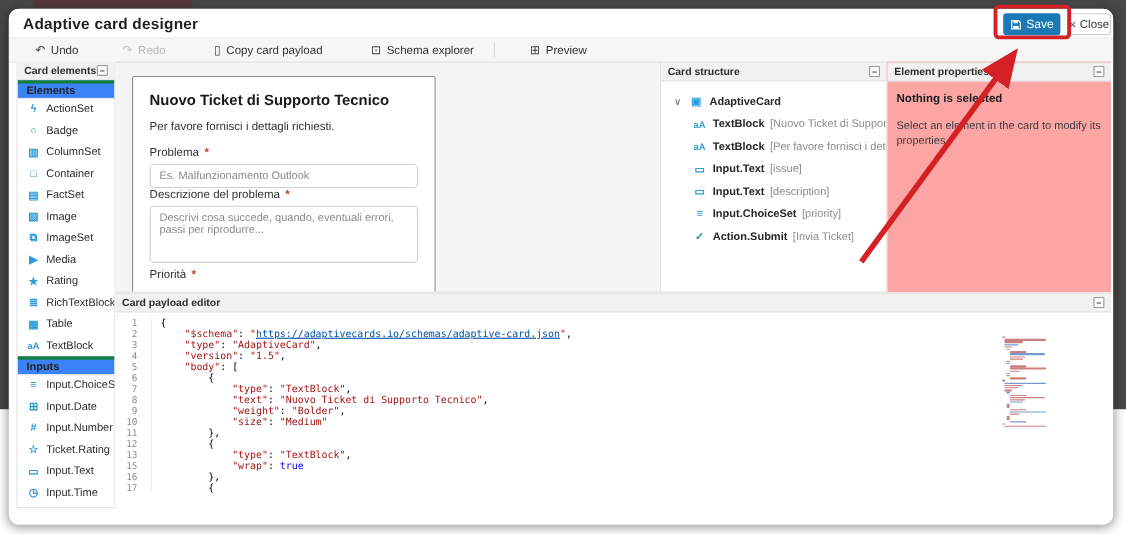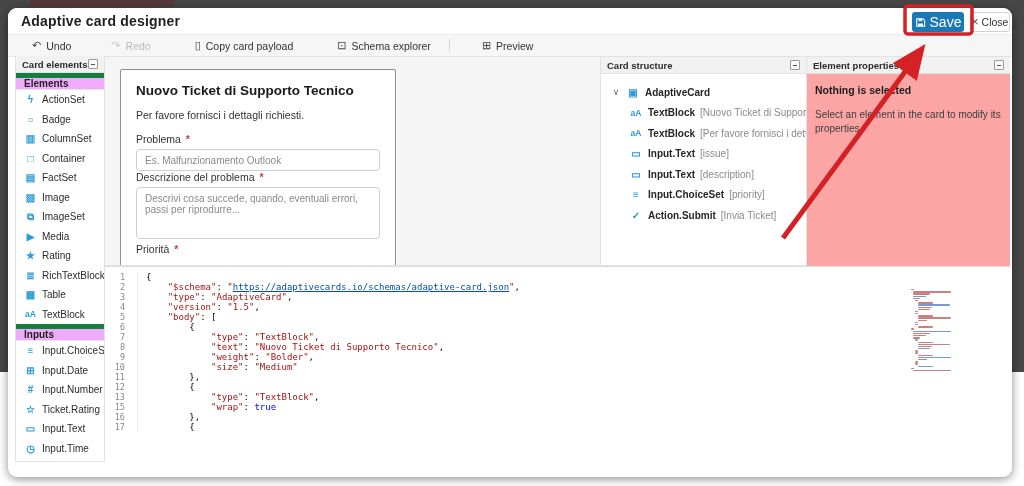--- a/index.html
+++ b/index.html
@@ -4,41 +4,41 @@
 <style>
   * { margin:0; padding:0; box-sizing:border-box; }
   html,body { width:1024px; height:486px; overflow:hidden; font-family:"Liberation Sans", sans-serif; }
   .backdrop { position:relative; width:1024px; height:372px; background:#474747; }
   .top-sliver { position:absolute; left:30px; top:0; width:145px; height:7px; background:#55383b; border-radius:0 0 4px 4px; }
   .window { position:absolute; left:8px; top:8px; width:1004px; height:469px; background:#ffffff; border-radius:9px; overflow:hidden; box-shadow:0 2px 10px rgba(0,0,0,.45); }
 
   
   .titlebar { position:absolute; left:0; top:0; width:100%; height:26px; background:#fff; }
   .app-title { position:absolute; left:13px; top:5px; font-size:14px; font-weight:700; color:#1f1f1f; letter-spacing:.2px; }
-  .btn-save { position:absolute; left:904px; top:4px; width:52px; height:20px; background:#1a79b5; color:#fff; border:none; border-radius:3px; font-size:14px; font-family:inherit; display:flex; align-items:center; justify-content:center; gap:4px; cursor:pointer; }
+  .btn-save { position:absolute; left:904px; top:4px; width:52px; height:20px; background:#1a79b5; color:#fff; border:none; border-radius:3px; font-size:11px; font-family:inherit; display:flex; align-items:center; justify-content:center; gap:4px; cursor:pointer; }
   .btn-close { position:absolute; left:962px; top:4px; width:40px; height:20px; background:#fff; color:#333; border:1px solid #d2d2d2; border-radius:3px; font-size:10.5px; font-family:inherit; display:flex; align-items:center; justify-content:center; gap:3px; cursor:pointer; }
   .btn-close .x { font-size:12px; line-height:1; color:#555; }
 
   
   .toolbar { position:absolute; left:0; top:26px; width:100%; height:23px; background:#f6f6f6; border-top:1px solid #ececec; border-bottom:1px solid #e7e7e7; display:flex; align-items:center; font-size:10.5px; color:#333; }
   .tb-btn { display:flex; align-items:center; gap:5px; padding:0 10px; height:100%; cursor:pointer; white-space:nowrap; }
   .tb-btn .ic { font-size:11px; color:#444; }
   .tb-btn.disabled { color:#b9b9b9; cursor:default; }
   .tb-btn.disabled .ic { color:#c6c6c6; }
   .tb-sep { width:1px; height:13px; background:#d8d8d8; margin:0 8px; }
   #tb-undo { margin-left:14px; } #tb-redo { margin-left:20px; } #tb-copy { margin-left:24px; } #tb-schema { margin-left:24px; } #tb-preview { margin-left:14px; }
 
   
   .panel-header { height:17px; background:#f1f1f1; border-bottom:1px solid #e3e3e3; display:flex; align-items:center; justify-content:space-between; padding:0 6px; font-size:9.5px; font-weight:700; color:#2b2b2b; }
   .collapse-box { width:10px; height:10px; border:1px solid #9a9a9a; border-radius:1px; position:relative; background:#fbfbfb; cursor:pointer; }
   .collapse-box::after { content:""; position:absolute; left:2px; top:4px; width:4px; height:1px; background:#555; }
 
   
   .sidebar { position:absolute; left:7px; top:48px; width:90px; height:406px; background:#fff; border:1px solid #e3e3e3; border-top:none; overflow:hidden; }
-  .sb-section-header { height:17px; background:#f0abfc; border-bottom:1px solid #e6e6e6; border-top:5px solid #15803d; display:flex; align-items:center; padding-left:8px; font-size:10px; font-weight:700; color:#222; }
+  .sb-section-header { height:17px; background:#3b82f6; border-bottom:1px solid #e6e6e6; border-top:3px solid #15803d; display:flex; align-items:center; padding-left:8px; font-size:10px; font-weight:700; color:#222; }
   .sb-item { height:19.5px; display:flex; align-items:center; gap:5px; padding-left:8px; font-size:10px; color:#2b2b2b; cursor:grab; }
   .sb-item .glyph { width:13px; text-align:center; color:#2b9cd8; font-size:10px; font-weight:700; flex:none; }
 
   
   .preview { position:absolute; left:97px; top:48px; width:495px; height:210px; background:#f5f5f5; border-top:1px solid #e3e3e3; border-bottom:1px solid #e3e3e3; overflow:hidden; }
   .card { position:absolute; left:15px; top:12px; width:276px; height:240px; background:#fff; border:1px solid #8f8f8f; border-radius:2px; padding:13px 15px; }
   .card-title { font-size:13.5px; font-weight:700; color:#1a1a1a; margin-bottom:11px; }
   .card-sub { font-size:10.5px; color:#333; margin-bottom:12px; }
   .fld-label { font-size:10.5px; color:#333; margin-bottom:4px; margin-top:0; }
   .fld-label .req { color:#c0452c; font-weight:700; margin-left:2px; }
@@ -263,20 +263,24 @@
     <div class="properties">
       <div class="panel-header">
         <span>Element properties</span>
         <span class="collapse-box"></span>
       </div>
       <div class="prop-heading">Nothing is selected</div>
       <div class="prop-desc">Select an element in the card to modify its properties.</div>
     </div>
 
     <div class="editor">
+      <div class="panel-header">
+        <span>Card payload editor</span>
+        <span class="collapse-box"></span>
+      </div>
       <div class="code-area">
         <div id="code-lines">
             <div class="code-line">
               <span class="ln">1</span>
               <span class="cl">{</span>
             </div>
             <div class="code-line">
               <span class="ln">2</span>
               <span class="cl">    <span class="tok-str">"$schema"</span>: <span class="tok-str">"</span><span class="tok-link">https://adaptivecards.io/schemas/adaptive-card.json</span><span class="tok-str">"</span>,</span>
             </div>

